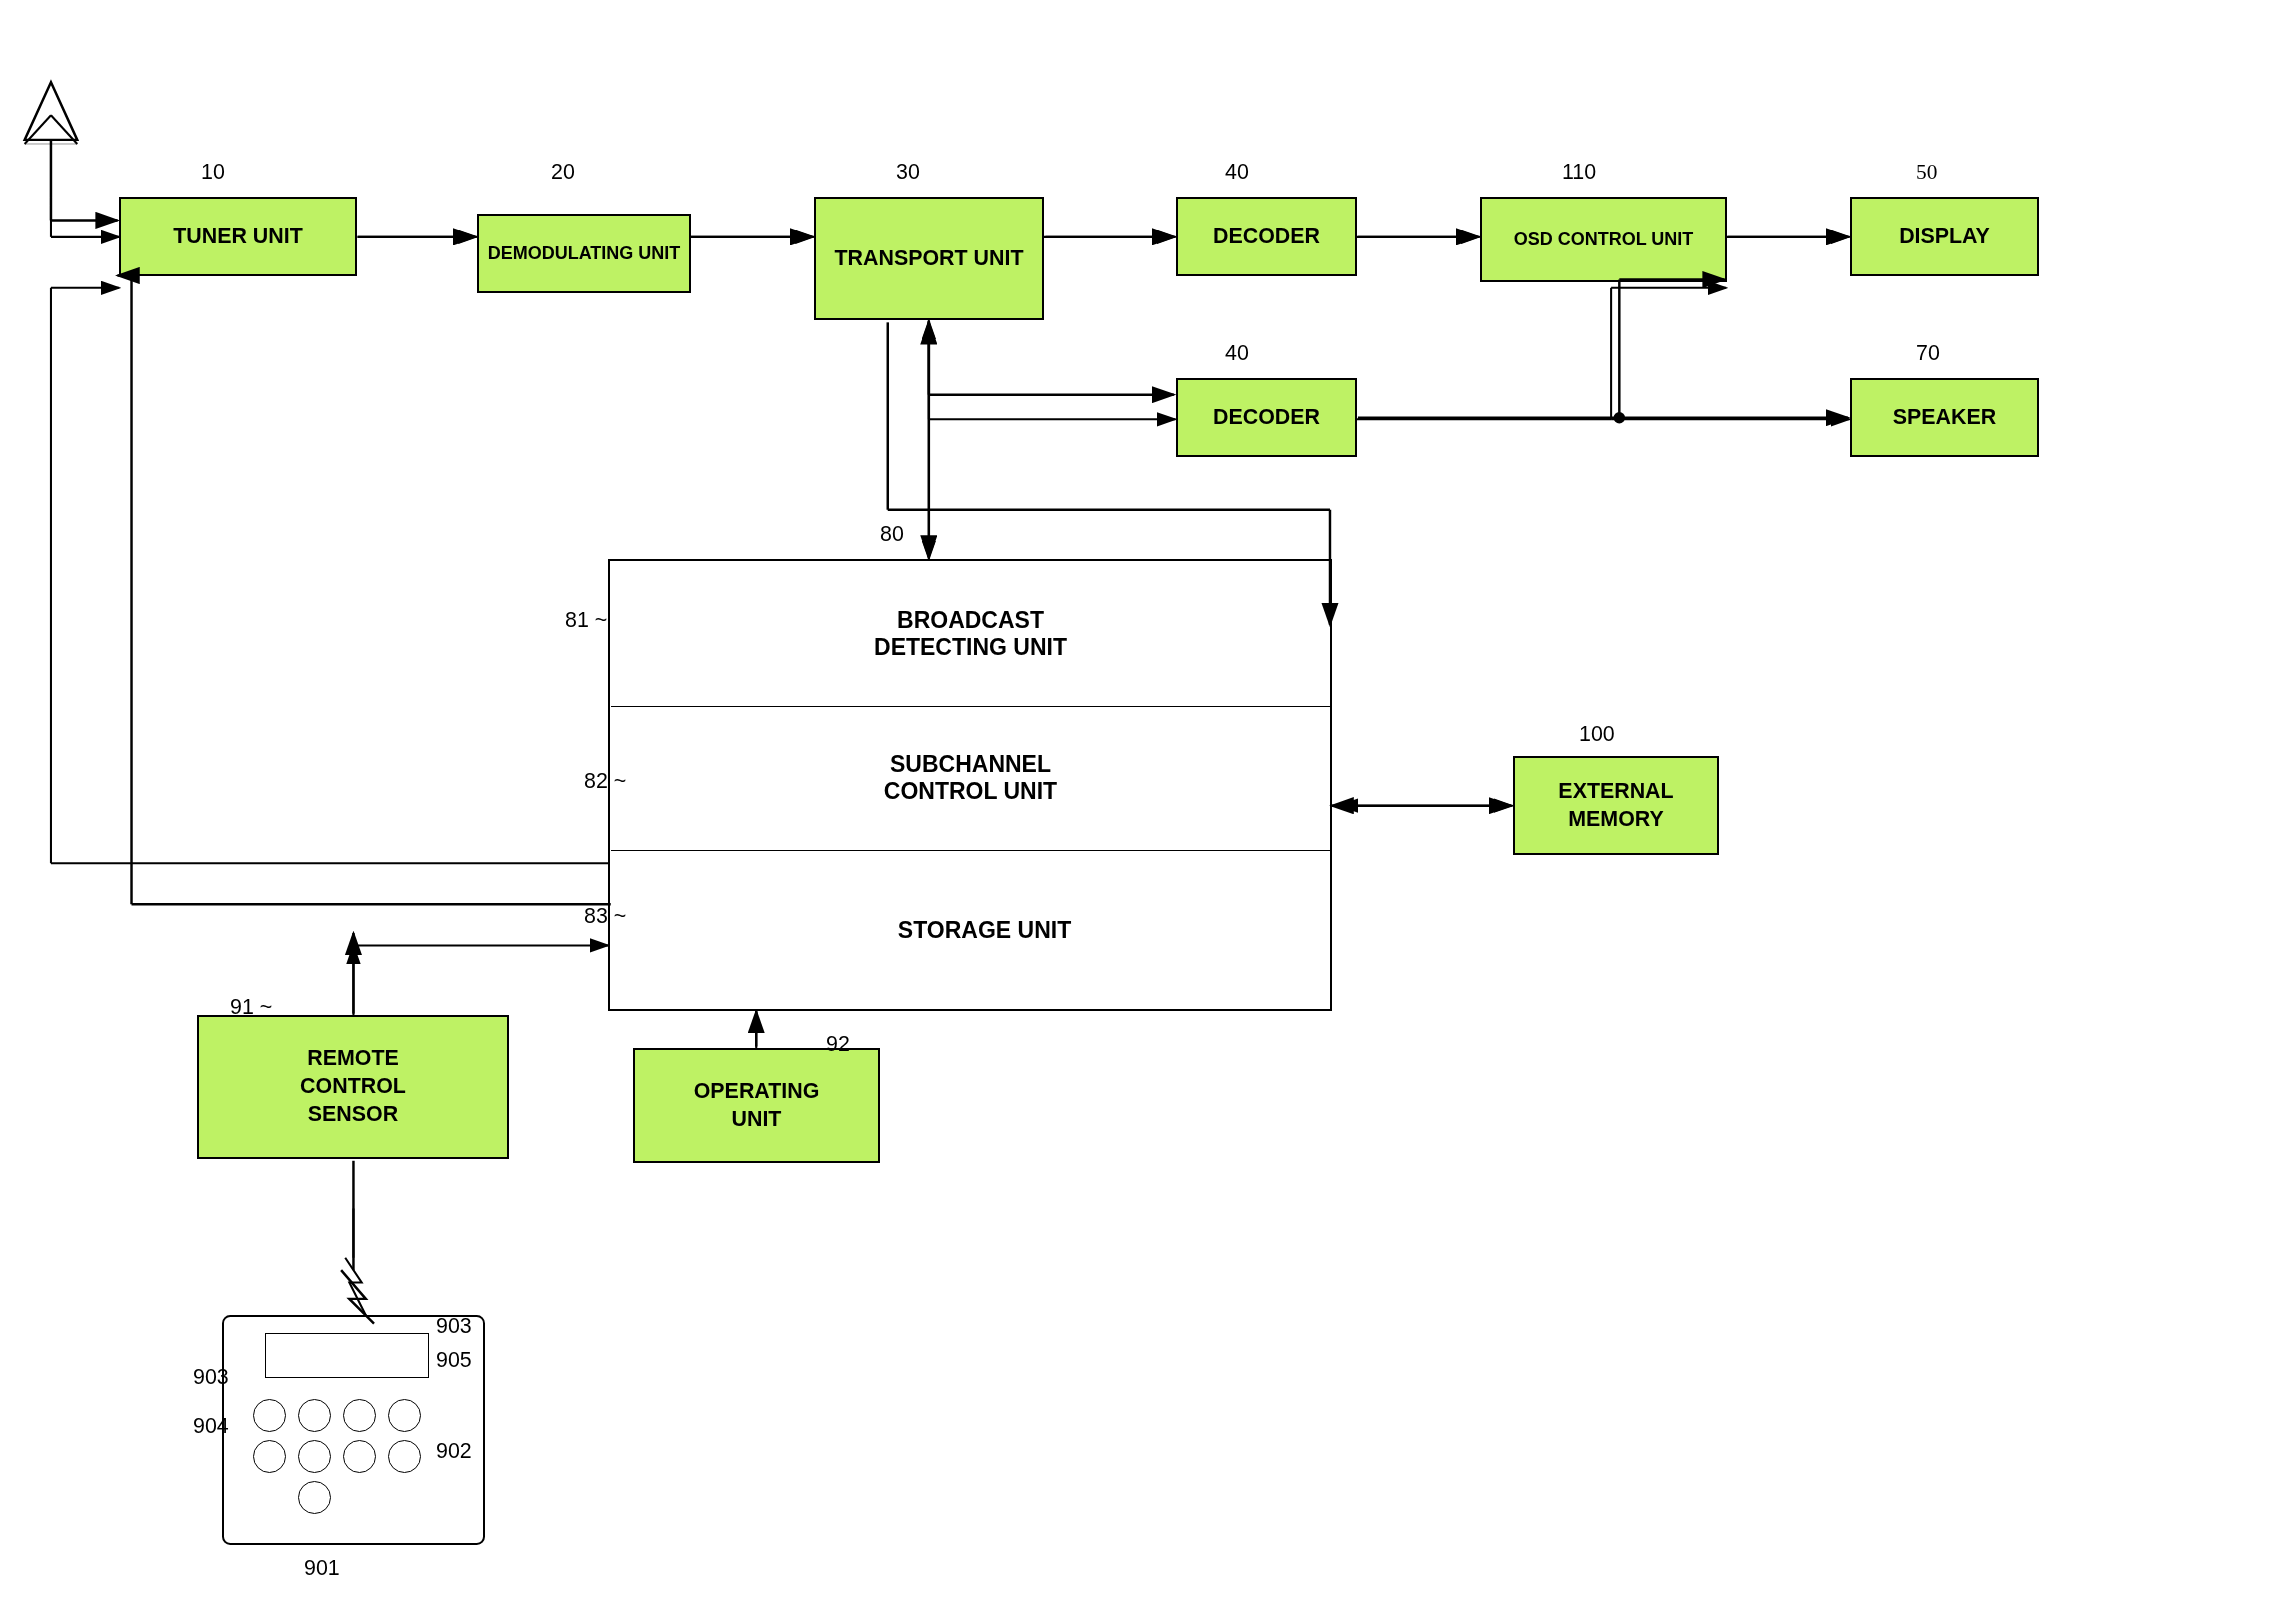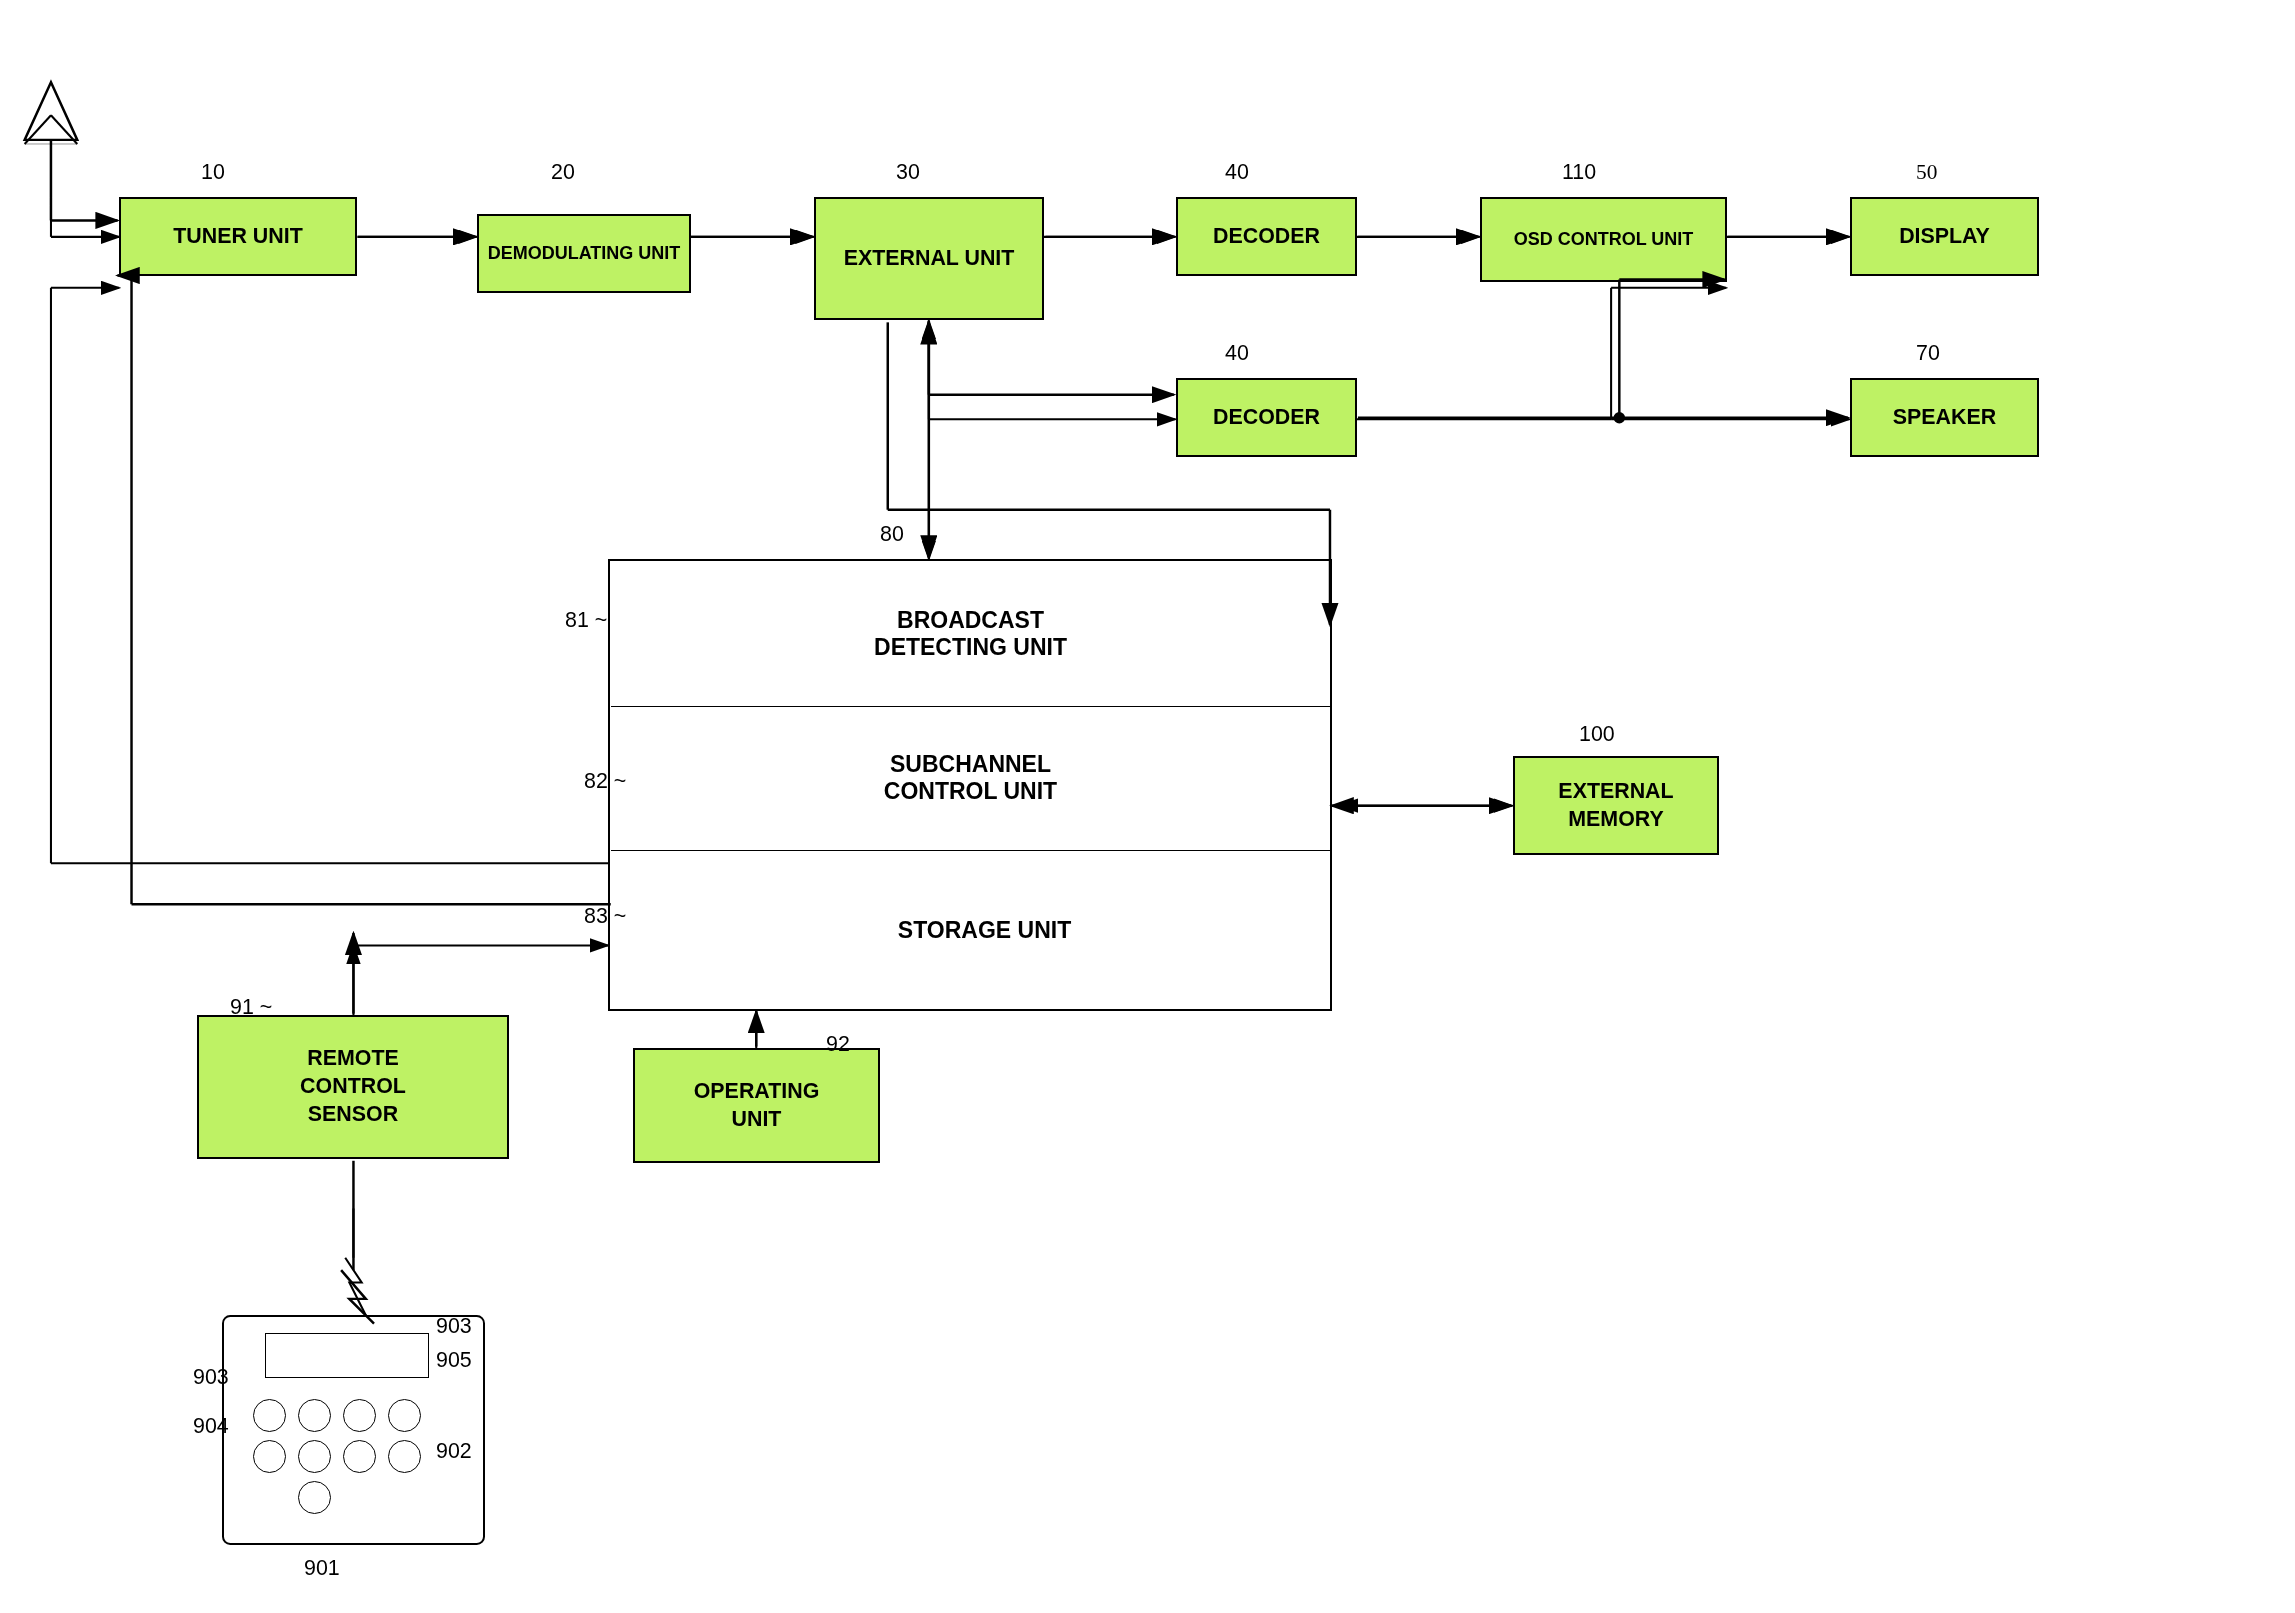--- a/index.html
+++ b/index.html
@@ -113,21 +113,21 @@
   </div>
 
   <div class="block" style="left:477px; top:214px; width:214px; height:79px; font-size:18px;">
     <span>DEMODULATING UNIT</span>
   </div>
   <div class="label" style="left:551px; top:160px;">
     <span>20</span>
   </div>
 
   <div class="block" style="left:814px; top:197px; width:230px; height:123px; font-size:21.4px;">
-    <span>EXTERNAL UNIT</span>
+    <span>TRANSPORT UNIT</span>
   </div>
   <div class="label" style="left:896px; top:160px;">
     <span>30</span>
   </div>
 
   <div class="block" style="left:1176px; top:197px; width:181px; height:79px; font-size:21.4px;">
     <span>DECODER</span>
   </div>
   <div class="label" style="left:1225px; top:160px;">
     <span>40</span>

